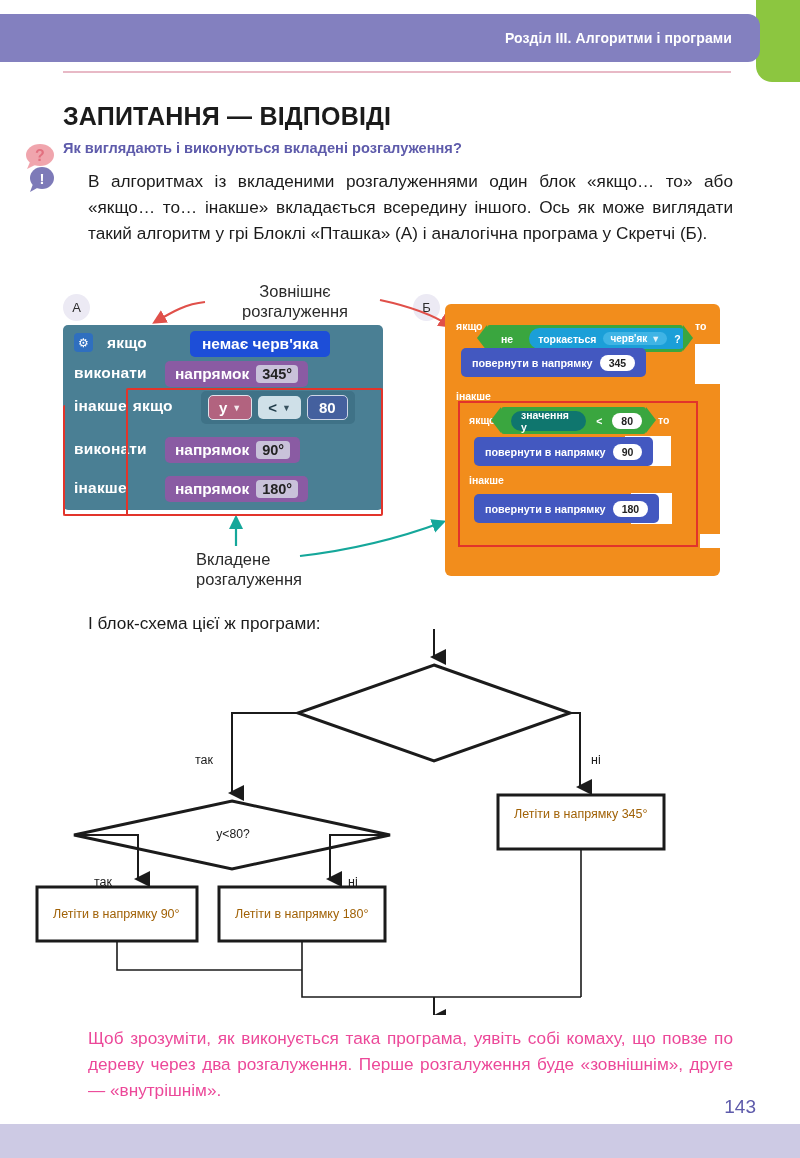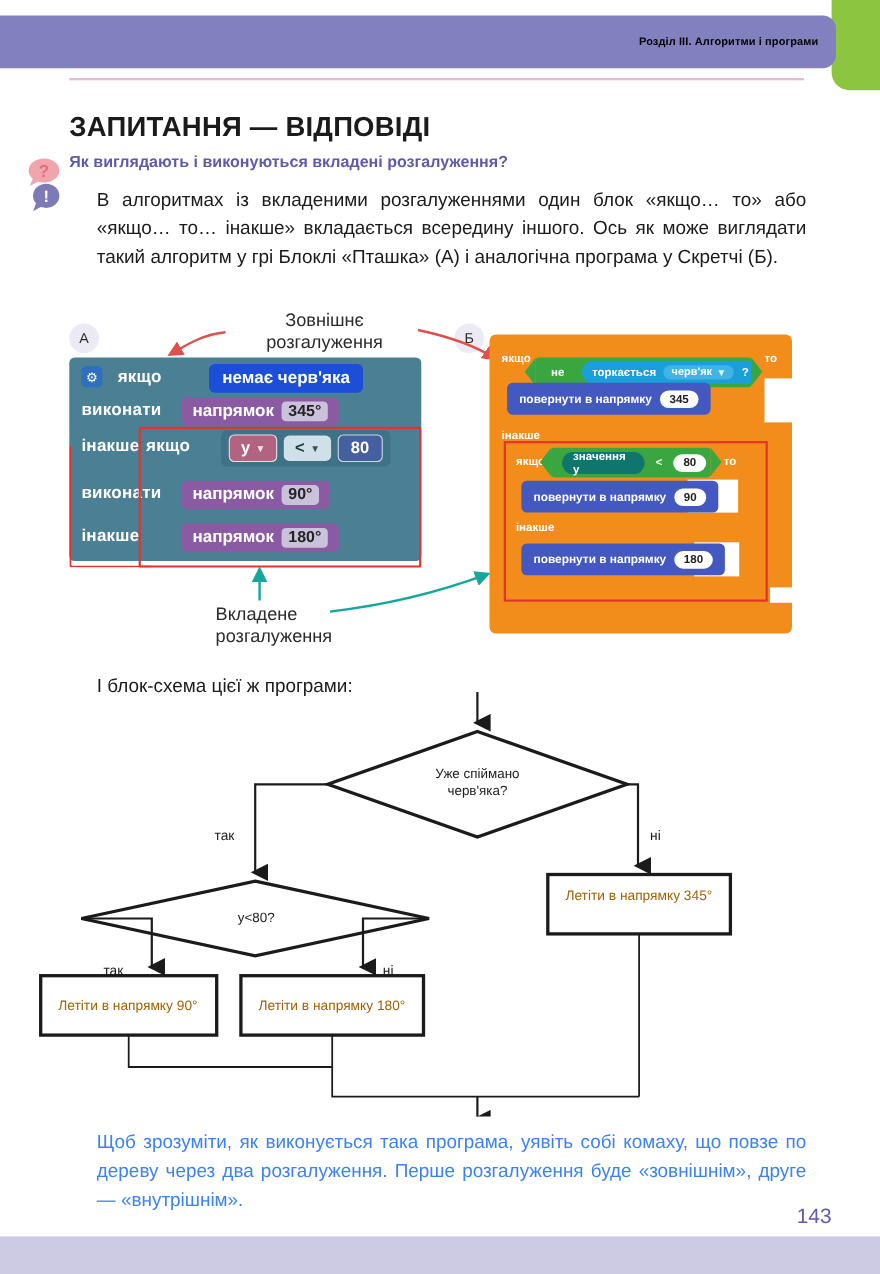--- a/index.html
+++ b/index.html
@@ -18,22 +18,22 @@
   .green-tab{
     position:absolute; right:0; top:0; width:44px; height:82px;
     background:#8cc640; border-radius:0 0 0 16px;
   }
   .header-bar{
     position:absolute; left:0; top:14px; width:760px; height:48px;
     background:#8380bf; border-radius:0 12px 12px 0;
     display:flex; align-items:center; justify-content:flex-end;
   }
   .header-title{
-    color:#000000; font-size:10px; font-weight:bold;
-    letter-spacing:.1px; padding-right:16px;
+    color:#ffffff; font-size:14px; font-weight:bold;
+    letter-spacing:.1px; padding-right:28px;
   }
   .footer-bar{
     position:absolute; left:0; bottom:0; width:800px; height:34px;
     background:#cdcae4;
   }
 
   
   .hr-pink{
     position:absolute; left:63px; top:71px; width:668px; height:1.5px;
     background:#e8b9c6;
@@ -178,21 +178,21 @@
     text-align:left; width:100%;margin-left:16px;
   }
   .dia-text{
     position:absolute; font-size:12.2px; color:#1b1b1b;
     text-align:center; line-height:1.3; width:100%;
   }
 
   
   .closing{
     position:absolute; left:88px; top:1026px; width:645px;
-    font-size:17.2px; line-height:1.5; text-align:justify; color:#3b82f6;
+    font-size:17.2px; line-height:1.5; text-align:justify; color:#ec4899;
   }
   .pagenum{
     position:absolute; right:44px; top:1096px;
     font-size:19px; color:#5e5bab; font-weight:500;
   }
 </style>
 </head>
 <body>
 
 <div class="green-tab"></div>
@@ -385,24 +385,20 @@
     <rect x="219" y="262" width="166" height="54" fill="#ffffff" stroke="#1b1b1b" stroke-width="3"></rect>
 
     <path d="M117,316 L117,345 L302,345" stroke="#1b1b1b" stroke-width="1.6" fill="none"></path>
     <path d="M302,316 L302,345" stroke="#1b1b1b" stroke-width="1.6" fill="none"></path>
     <path d="M302,345 L302,372 L581,372" stroke="#1b1b1b" stroke-width="1.6" fill="none"></path>
     <path d="M581,224 L581,372" stroke="#1b1b1b" stroke-width="1.6" fill="none"></path>
     <line x1="434" y1="372" x2="434" y2="392" stroke="#1b1b1b" stroke-width="2" marker-end="url(#fa)"></line>
   </svg>
 
   
-  <div style="position:absolute; left:356px; top:71px; width:156px;">
-    <div class="dia-text" style="position:relative;">Уже спіймано</div>
-    <div class="dia-text" style="position:relative;">черв'яка?</div>
-  </div>
   <div class="fc-label" style="left:195px; top:104px;">так</div>
   <div class="fc-label" style="left:591px; top:104px;">ні</div>
 
   
   <div class="dia-text" style="left:174px; top:202px; width:118px;">y&lt;80?</div>
   <div class="fc-label" style="left:94px; top:226px;">так</div>
   <div class="fc-label" style="left:348px; top:226px;">ні</div>
 
   
   <div class="fc-box-text" style="left:498px; top:182px; width:166px;">Летіти в напрямку 345°</div>

